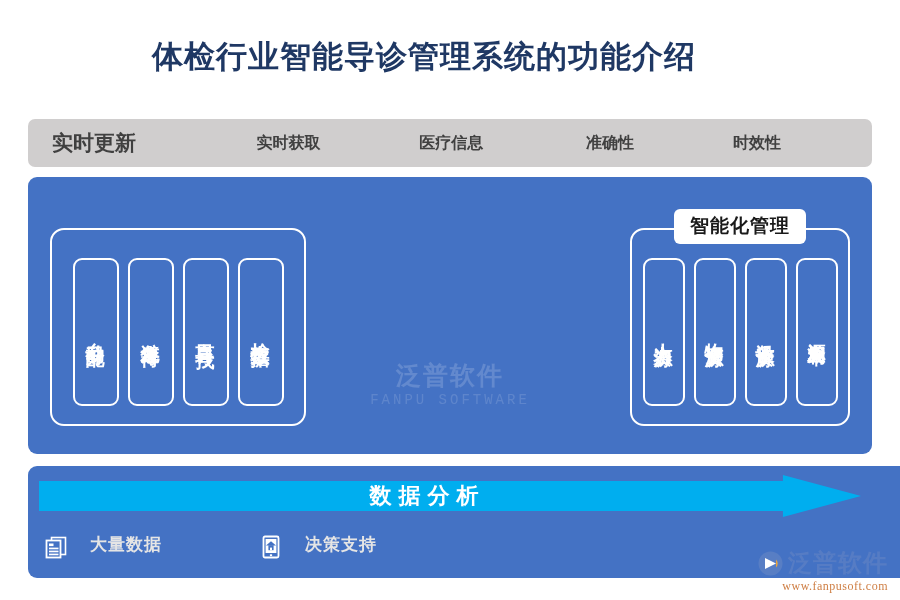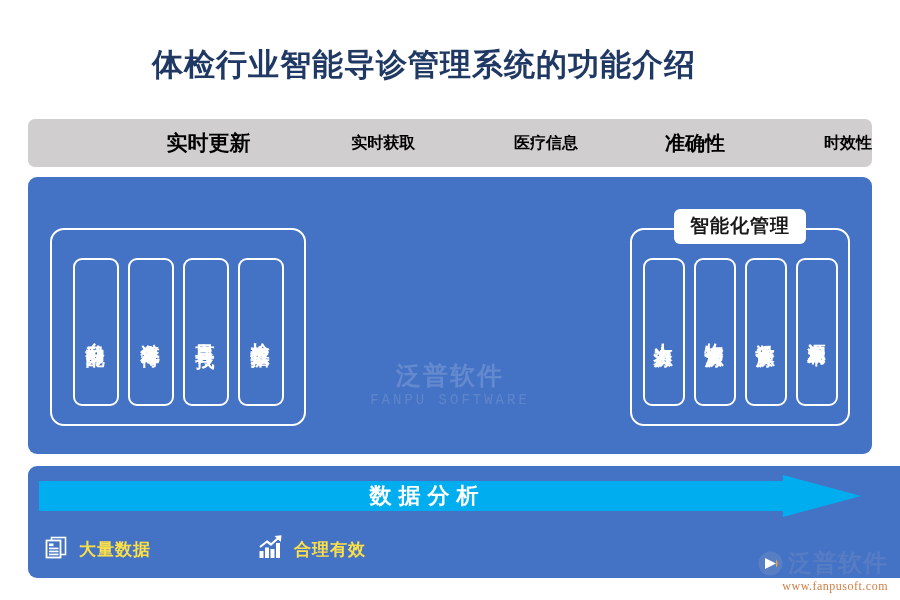--- a/index.html
+++ b/index.html
@@ -11,21 +11,21 @@
     width: 900px;
     height: 600px;
     position: relative;
     overflow: hidden;
     font-family: "Liberation Serif", "DejaVu Serif", serif;
   }
 
   
   #page-title {
     position: absolute;
-    top: 44px;
+    top: 36px;
     left: 0;
     width: 848px;
     text-align: center;
     font-size: 31px;
     font-weight: bold;
     color: #1F3864;
     letter-spacing: 1px;
     font-family: "Liberation Serif", "DejaVu Serif", serif;
   }
 
@@ -35,30 +35,30 @@
     left: 28px;
     top: 119px;
     width: 844px;
     height: 48px;
     background: #D0CECE;
     border-radius: 7px;
     display: flex;
     align-items: center;
   }
   .keyword {
-    color: #000000;
-    font-weight: bold;
-    font-family: "Liberation Serif", "DejaVu Serif", serif;
-    text-align: right;
+    color: #404040;
+    font-weight: bold;
+    font-family: "Liberation Serif", "DejaVu Serif", serif;
+    text-align: left;
     white-space: nowrap;
   }
   .keyword.kw-0 { font-size: 21px; width: 200px; margin-left: 24px; }
   .keyword.kw-1 { font-size: 16px; width: 160px; margin-left: 4px; }
   .keyword.kw-2 { font-size: 16px; width: 160px; margin-left: 6px; }
-  .keyword.kw-3 { font-size: 20px; width: 140px; margin-left: 8px; }
+  .keyword.kw-3 { font-size: 16px; width: 140px; margin-left: 8px; }
   .keyword.kw-4 { font-size: 16px; width: 140px; margin-left: 8px; }
 
   
   #main-panel {
     position: absolute;
     left: 28px;
     top: 177px;
     width: 844px;
     height: 277px;
     background: #4472C4;
@@ -195,23 +195,23 @@
     position: absolute;
     left: 0;
     top: 56px;
     width: 844px;
     height: 50px;
     display: flex;
     align-items: center;
   }
   .feature {
     display: flex;
-    align-items: flex-end;
-    gap: 9px;
-    color: #fde047;
+    align-items: flex-start;
+    gap: 20px;
+    color: #e5e5e5;
   }
   .feature.f-0 { margin-left: 14px; width: 215px; }
   .feature.f-1 { width: 222px; }
   .feature.f-2 { width: 222px; }
   .feature.f-3 { width: 180px; }
   .feature-icon {
     width: 28px;
     height: 28px;
     flex: 0 0 28px;
     display: flex;
@@ -318,35 +318,35 @@
           <rect x="4.5" y="7.5" width="14" height="17" fill="#4472C4" stroke="#ffffff" stroke-width="1.8"></rect>
           <rect x="7" y="10.5" width="4.5" height="2.6" fill="#ffffff"></rect>
           <rect x="7" y="14.6" width="9.5" height="1.7" fill="#ffffff"></rect>
           <rect x="7" y="17.6" width="9.5" height="1.7" fill="#ffffff"></rect>
           <rect x="7" y="20.6" width="9.5" height="1.7" fill="#ffffff"></rect>
         </svg>
       </span>
       <span class="feature-label">大量数据</span>
     </div>
 
-
-
-    <div class="feature f-3">
+    <div class="feature f-1">
       <span class="feature-icon">
         <svg width="28" height="28" viewBox="0 0 28 28">
-          <rect x="2.5" y="18" width="4" height="7" fill="#ffffff"></rect>
-          <rect x="8" y="14.5" width="4" height="10.5" fill="#ffffff"></rect>
-          <rect x="13.5" y="16" width="4" height="9" fill="#ffffff"></rect>
-          <rect x="19" y="10" width="4" height="15" fill="#ffffff"></rect>
-          <path d="M3 14 L10 8.5 L14 11.5 L23 3.5" fill="none" stroke="#ffffff" stroke-width="2.2" stroke-linejoin="round"></path>
-          <path d="M17.5 3 L24.5 2.2 L23.8 9 Z" fill="#ffffff"></path>
+          <rect x="6.5" y="3.5" width="15" height="21" rx="1.5" fill="none" stroke="#ffffff" stroke-width="1.8"></rect>
+          <rect x="8.6" y="6" width="10.8" height="14" fill="#ffffff"></rect>
+          <path d="M14 8.2 L19 12.4 L9 12.4 Z" fill="#4472C4"></path>
+          <rect x="11.4" y="12.2" width="5.2" height="5" fill="#4472C4"></rect>
+          <rect x="13" y="14.6" width="2" height="2.6" fill="#ffffff"></rect>
+          <rect x="12.9" y="21.3" width="2.2" height="1.8" fill="#ffffff"></rect>
         </svg>
       </span>
-      <span class="feature-label">合理有效</span>
+      <span class="feature-label">决策支持</span>
     </div>
+
+
 
   </div>
 </div>
 
 <div id="brand-watermark">
   <div id="brand-row">
     <span id="brand-mark">
       <svg width="27" height="27" viewBox="0 0 27 27">
         <path d="M13.5 1.5 A12 12 0 1 0 13.5 25.5 A12 12 0 1 0 13.5 1.5 Z" fill="#5B7FC4" opacity="0.9"></path>
         <path d="M8 8 L19 13.5 L8 19 Z" fill="#ffffff"></path>

